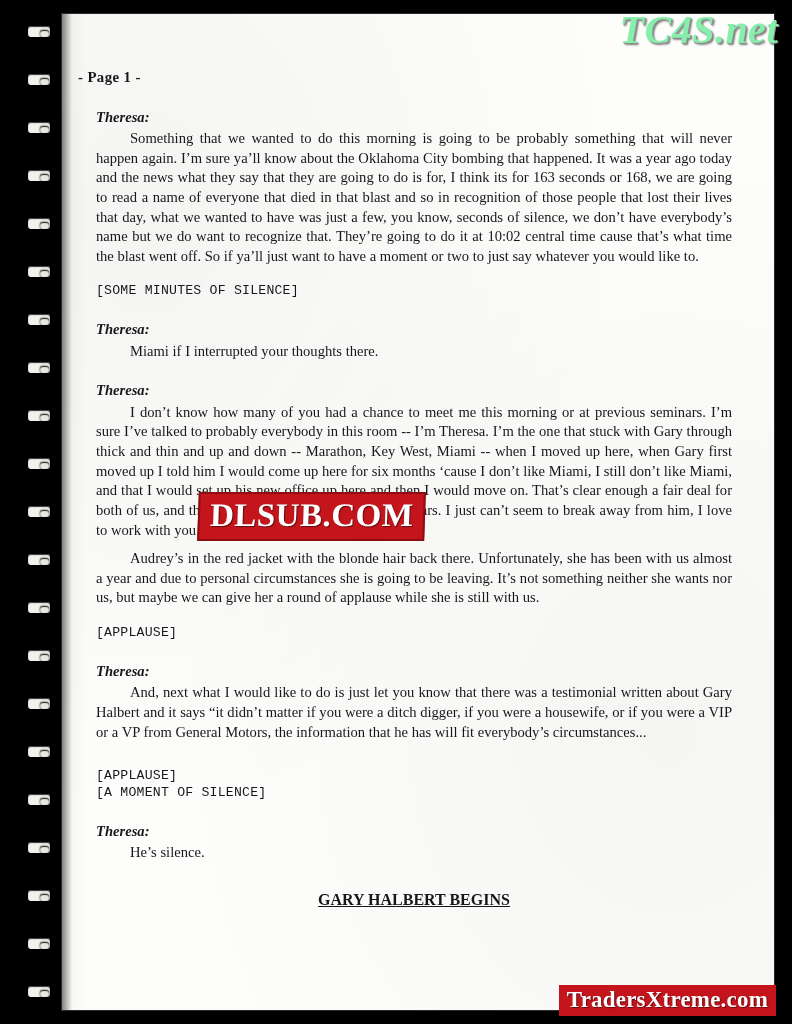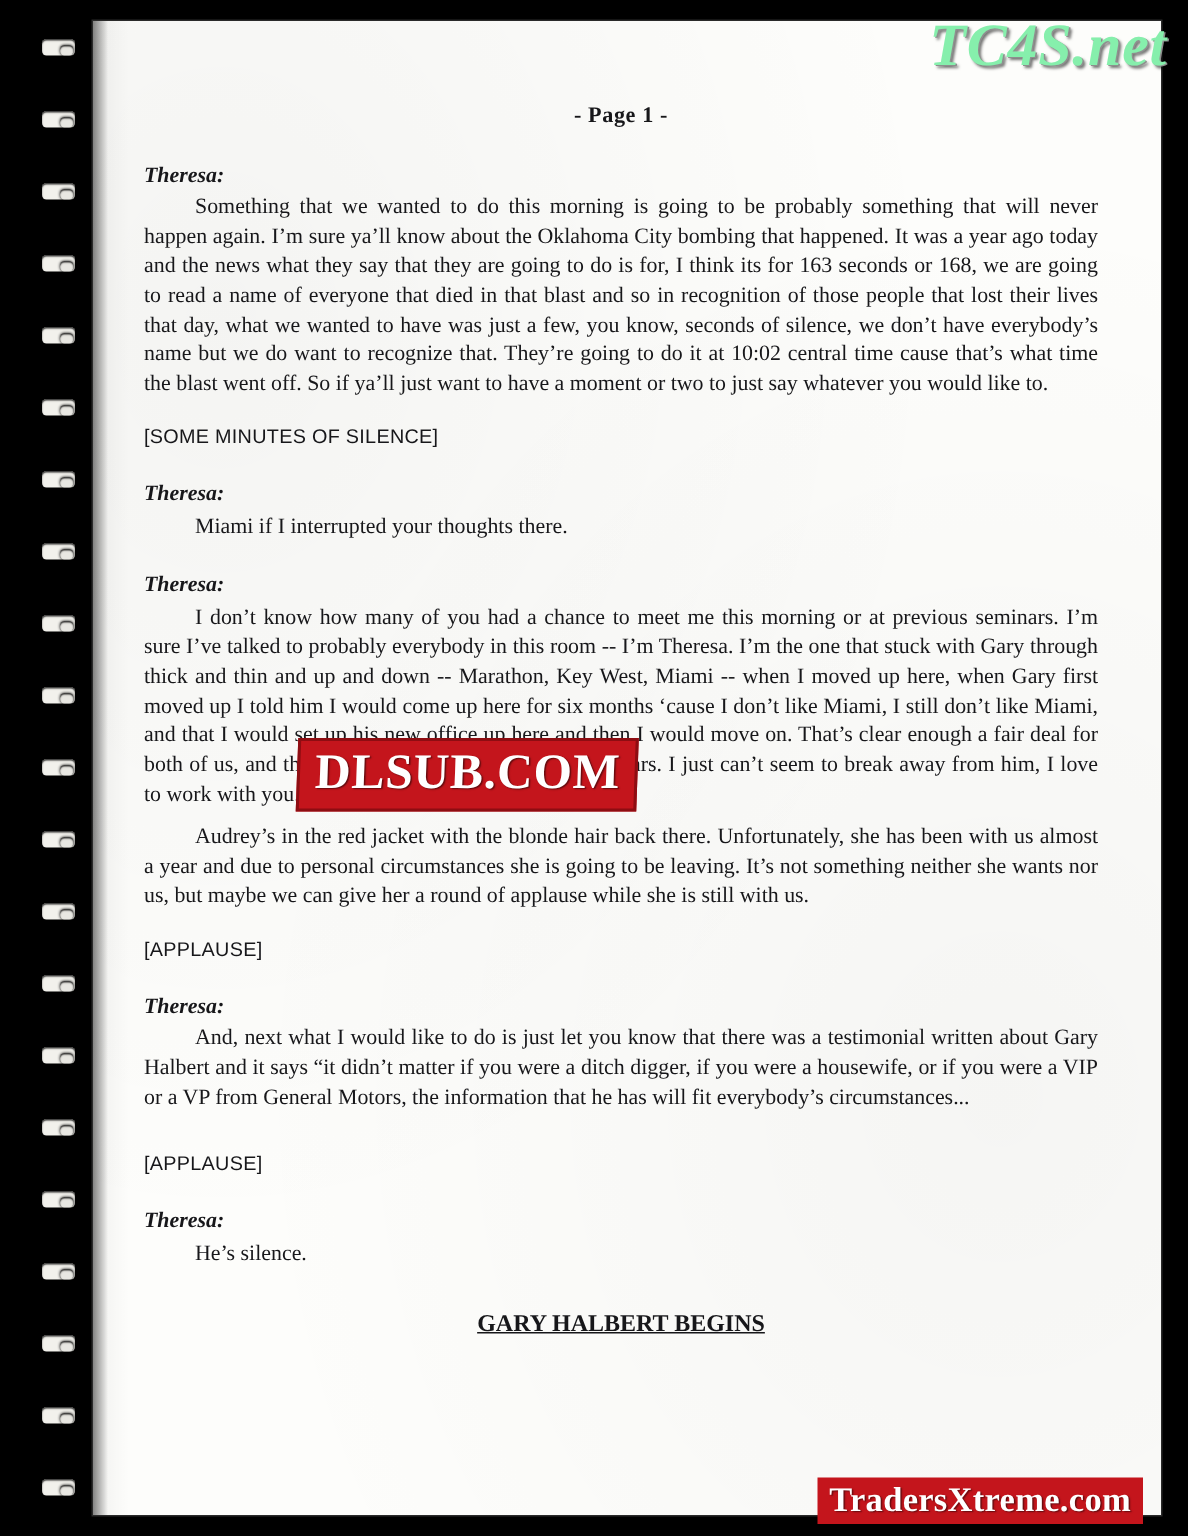--- a/index.html
+++ b/index.html
@@ -80,21 +80,20 @@
     left: 78px;
     top: 14px;
     width: 672px;
     height: 996px;
     padding: 0;
     color: #17171a;
     font-size: 14.6px;
     line-height: 1.33;
   }
   .page-num {
-    text-align: center;
     font-weight: bold;
     font-size: 14.8px;
     margin-top: 54px;
     letter-spacing: 0.4px;
   }
   h1.heading {
     text-align: center;
     font-size: 16.2px;
     font-weight: bold;
     text-decoration: underline;
@@ -117,21 +116,21 @@
   .para {
     margin: 0 0 0 18px;
     width: 636px;
     text-indent: 34px;
     text-align: justify;
     font-size: 14.6px;
     line-height: 1.345;
   }
   .stage {
     margin: 17px 0 0 18px;
-    font-family: Liberation Sans, sans-serif;
+    font-family: Liberation Mono, monospace;
     font-size: 13.2px;
     letter-spacing: 0.2px;
     line-height: 1.28;
     width: 640px;
   }
   .stage.tight { margin-top: 0; }
   .gap-sm { height: 9px; }
 
   
   .wm {
@@ -156,21 +155,21 @@
     font-size: 33px;
     color: #ffffff;
     background: #c4151c;
     padding: 3px 10px 5px 10px;
     border: 2px solid #8e0d12;
     letter-spacing: 0.5px;
     text-shadow: 1px 1px 1px rgba(0,0,0,0.5);
     transform: skewX(-2deg);
   }
   #wm-traders {
-    right: 30px;
+    right: 16px;
     bottom: 8px;
     font-family: "Liberation Serif", serif;
     font-size: 23px;
     color: #ffffff;
     background: #c4151c;
     padding: 2px 8px 3px 8px;
     letter-spacing: 0.2px;
     text-shadow: 1px 1px 1px rgba(0,0,0,0.5);
     margin-top: 24px;
   }
@@ -247,20 +246,21 @@
     <p class="para">Audrey’s in the red jacket with the blonde hair back there.  Unfortunately, she has been with us almost a year and due to personal circumstances she is going to be leaving.  It’s not something neither she wants nor us, but maybe we can give her a round of applause while she is still with us.</p>
 
     <div class="stage">[APPLAUSE]</div>
 
     <div class="speaker">Theresa:</div>
     <p class="para">And, next what I would like to do is just let you know that there was a testimonial written about Gary Halbert and it says “it didn’t matter if you were a ditch digger, if you were a housewife, or if you were a VIP or a VP from General Motors, the information that he has will fit everybody’s circumstances...</p>
 
     <div class="gap-sm"></div>
 
     <div class="stage">[APPLAUSE]</div>
+    <div class="stage tight">[A MOMENT OF SILENCE]</div>
 
     <div class="speaker">Theresa:</div>
     <p class="para">He’s silence.</p>
 
 
     <h2 class="heading2">GARY HALBERT BEGINS</h2>
 
   </div>
 
   <div class="wm" id="wm-tc4s">TC4S.net</div>

